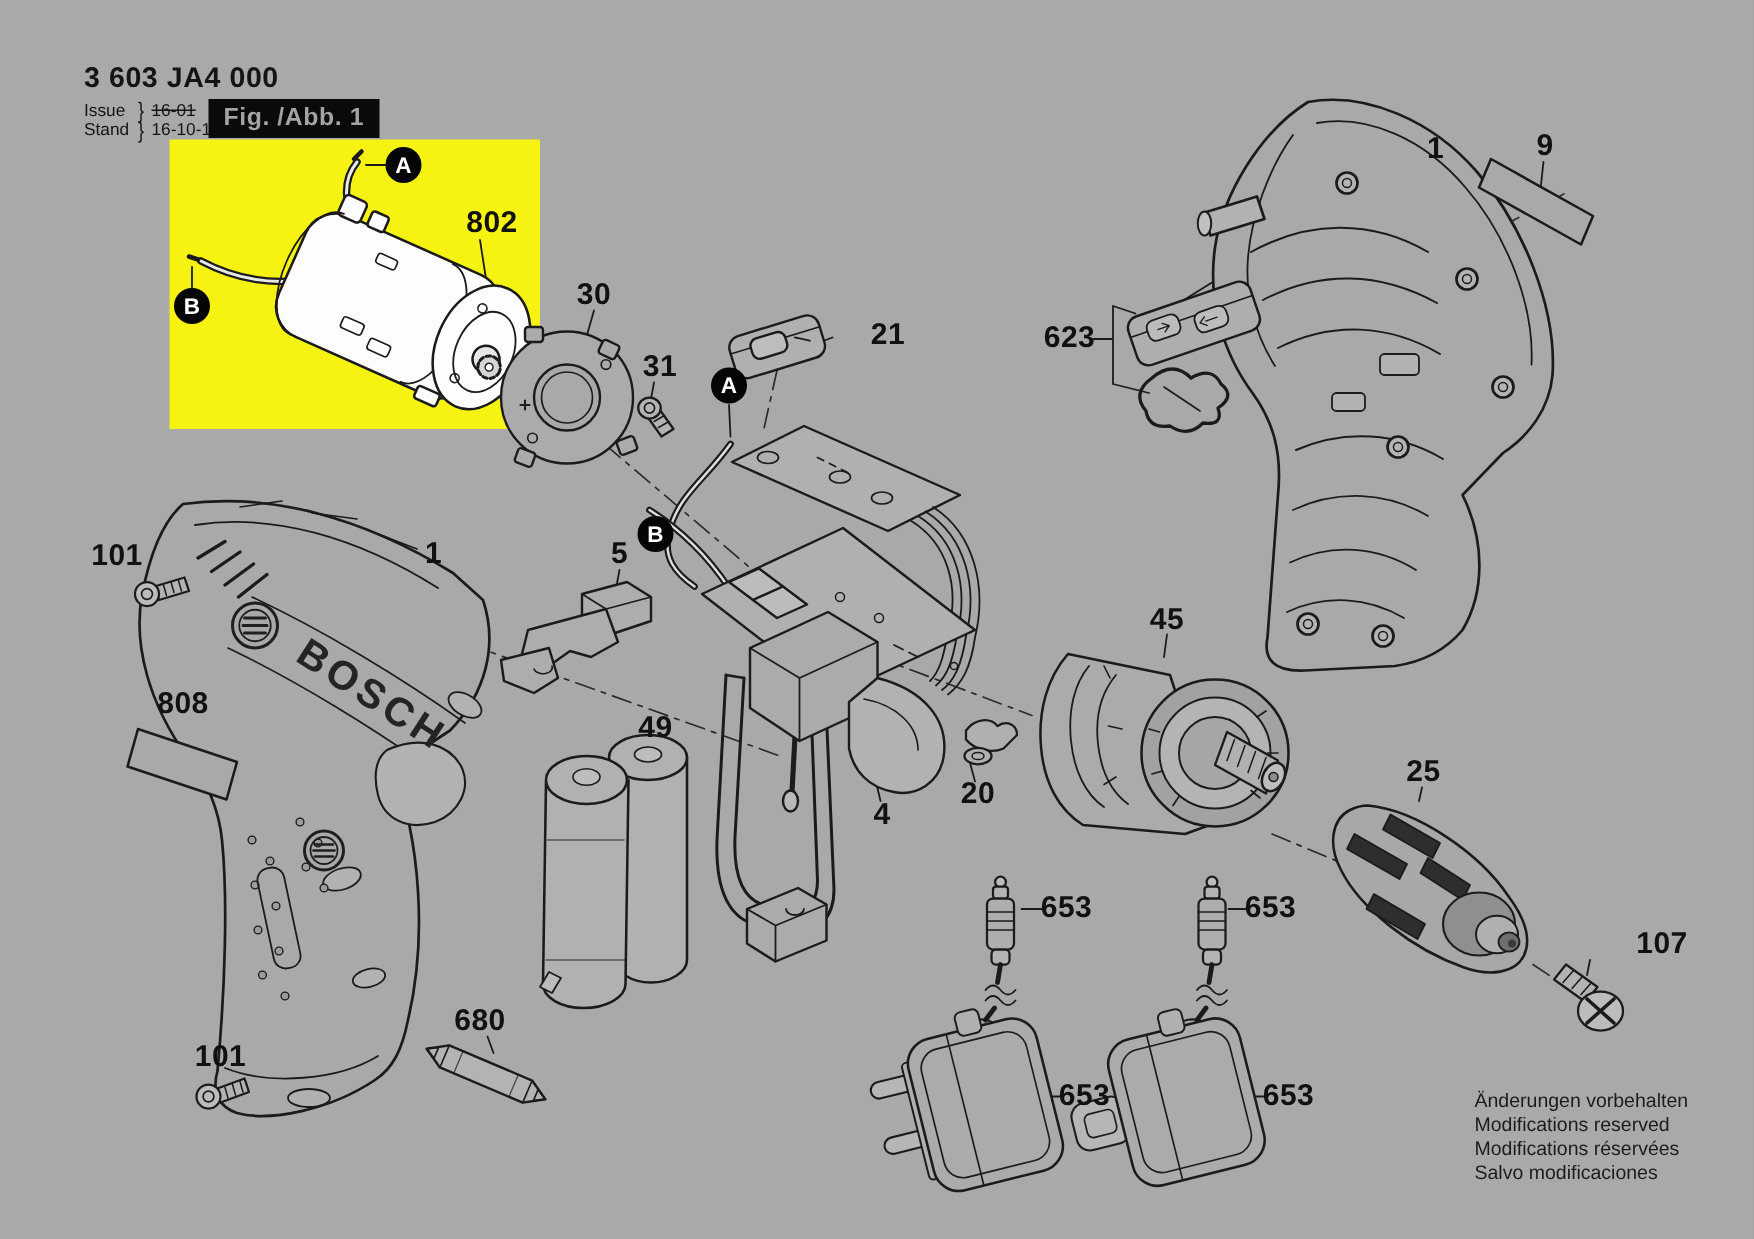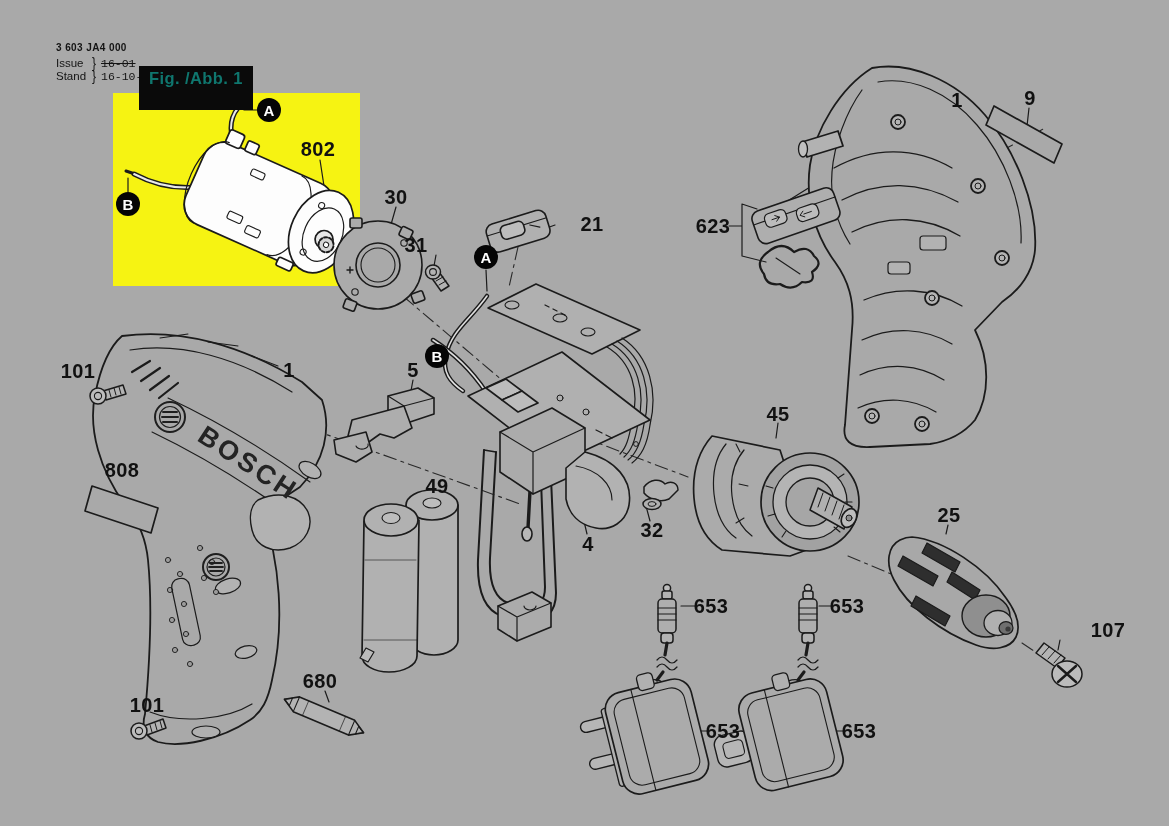--- a/index.html
+++ b/index.html
@@ -2,29 +2,29 @@
 <html><head>
 <meta charset="utf-8">
 <style>
   html,body{margin:0;padding:0;}
   body{background:#888;font-family:"Liberation Sans",sans-serif;}
   .stage{position:relative;width:1169px;height:826px;background:#a9a9a9;overflow:hidden;margin:0 auto;}
   .art{position:absolute;left:0;top:0;}
 
   
   .title-block{position:absolute;left:56px;top:42px;color:#141414;}
-  .doc-code{font-size:10px;font-weight:bold;letter-spacing:0.4px;}
+  .doc-code{font-size:19px;font-weight:bold;letter-spacing:0.4px;}
   .rev-table{margin-top:4px;font-size:11.5px;line-height:13px;}
   .rev-row{display:flex;align-items:flex-start;}
   .rev-label{width:36px;}
   .rev-brace{display:inline-block;transform:scaleY(1.25);margin:0 5px 0 0;font-size:12px;}
-  .rev-value{white-space:nowrap;font-family:Liberation Mono, monospace;}
+  .rev-value{white-space:nowrap;}
   .struck{text-decoration:line-through;}
-  .fig-box{position:absolute;left:139px;top:66px;background:#0a0a0a;color:#0f766e;
-           font-size:16.5px;font-weight:bold;padding:3px 10px 22px 10px;letter-spacing:0.4px;}
+  .fig-box{position:absolute;left:139px;top:66px;background:#0a0a0a;color:#a3a3a3;
+           font-size:16.5px;font-weight:bold;padding:3px 10px 4px 10px;letter-spacing:0.4px;}
 
   
   .callout{position:absolute;transform:translate(-50%,-50%);font-size:20px;font-weight:bold;
            color:#111;white-space:nowrap;letter-spacing:0.3px;}
 
   
   .badge{position:absolute;width:24px;height:24px;border-radius:50%;background:#050505;color:#fff;
          display:flex;align-items:center;justify-content:center;font-size:15px;font-weight:bold;
          transform:translate(-50%,-50%);}
 
@@ -428,43 +428,49 @@
       </div>
       <div class="rev-row">
         <span class="rev-label">Stand</span>
         <span class="rev-brace">}</span>
         <span class="rev-value">16-10-17</span>
       </div>
     </div>
   </div>
   <div class="fig-box">Fig. /Abb. 1</div>
 
-  <div class="callout" style="left:318px;top:149px">802</div>
+  <div class="callout" style="left:328px;top:149px">802</div>
   <div class="callout" style="left:396px;top:197px">30</div>
-  <div class="callout" style="left:416px;top:245px">31</div>
+  <div class="callout" style="left:440px;top:245px">31</div>
   <div class="callout" style="left:592px;top:224px">21</div>
   <div class="callout" style="left:957px;top:100px">1</div>
   <div class="callout" style="left:1030px;top:98px">9</div>
   <div class="callout" style="left:713px;top:226px">623</div>
   <div class="callout" style="left:78px;top:371px">101</div>
   <div class="callout" style="left:289px;top:370px">1</div>
   <div class="callout" style="left:122px;top:470px">808</div>
   <div class="callout" style="left:413px;top:370px">5</div>
   <div class="callout" style="left:437px;top:486px">49</div>
   <div class="callout" style="left:588px;top:544px">4</div>
-  <div class="callout" style="left:652px;top:530px">32</div>
+  <div class="callout" style="left:652px;top:530px">20</div>
   <div class="callout" style="left:778px;top:414px">45</div>
   <div class="callout" style="left:949px;top:515px">25</div>
   <div class="callout" style="left:1108px;top:630px">107</div>
   <div class="callout" style="left:711px;top:606px">653</div>
   <div class="callout" style="left:847px;top:606px">653</div>
   <div class="callout" style="left:723px;top:731px">653</div>
   <div class="callout" style="left:859px;top:731px">653</div>
   <div class="callout" style="left:320px;top:681px">680</div>
   <div class="callout" style="left:147px;top:705px">101</div>
 
   <div class="badge" style="left:269px;top:110px">A</div>
   <div class="badge" style="left:128px;top:204px">B</div>
   <div class="badge" style="left:486px;top:257px">A</div>
   <div class="badge" style="left:437px;top:356px">B</div>
 
+  <div class="footer">
+    <div>Änderungen vorbehalten</div>
+    <div>Modifications reserved</div>
+    <div>Modifications réservées</div>
+    <div>Salvo modificaciones</div>
+  </div>
 
 </div>
 
 </body></html>

